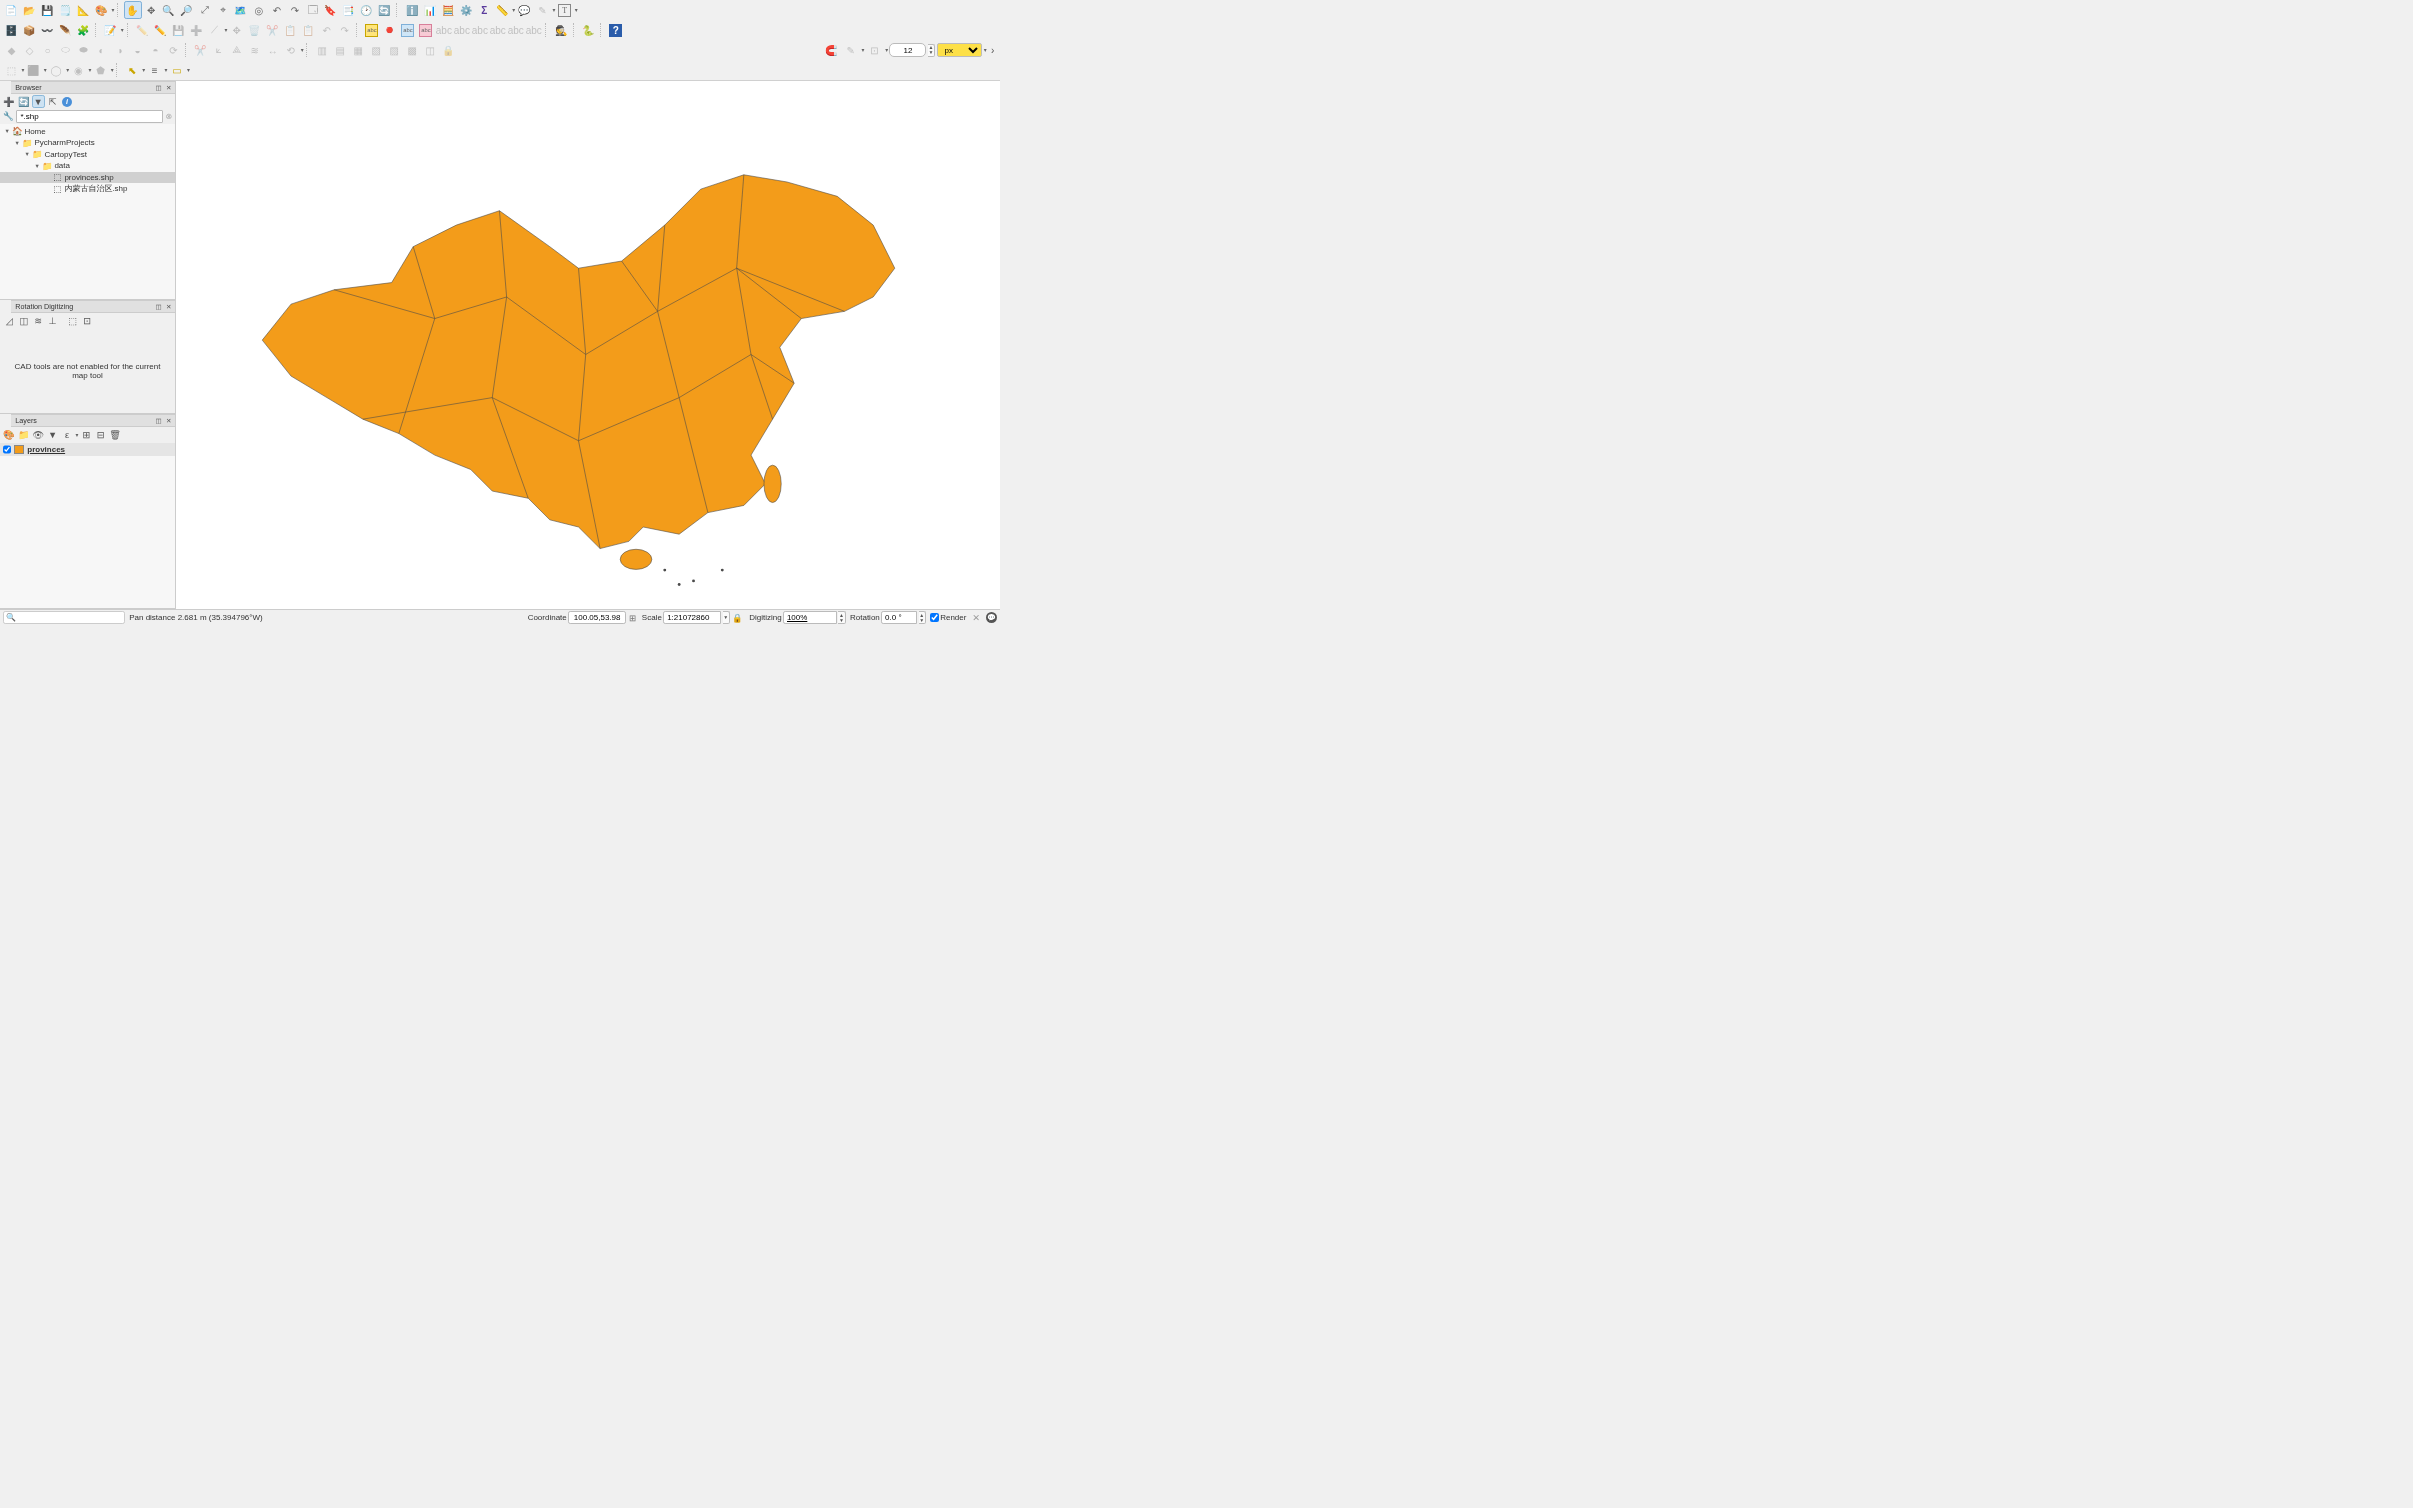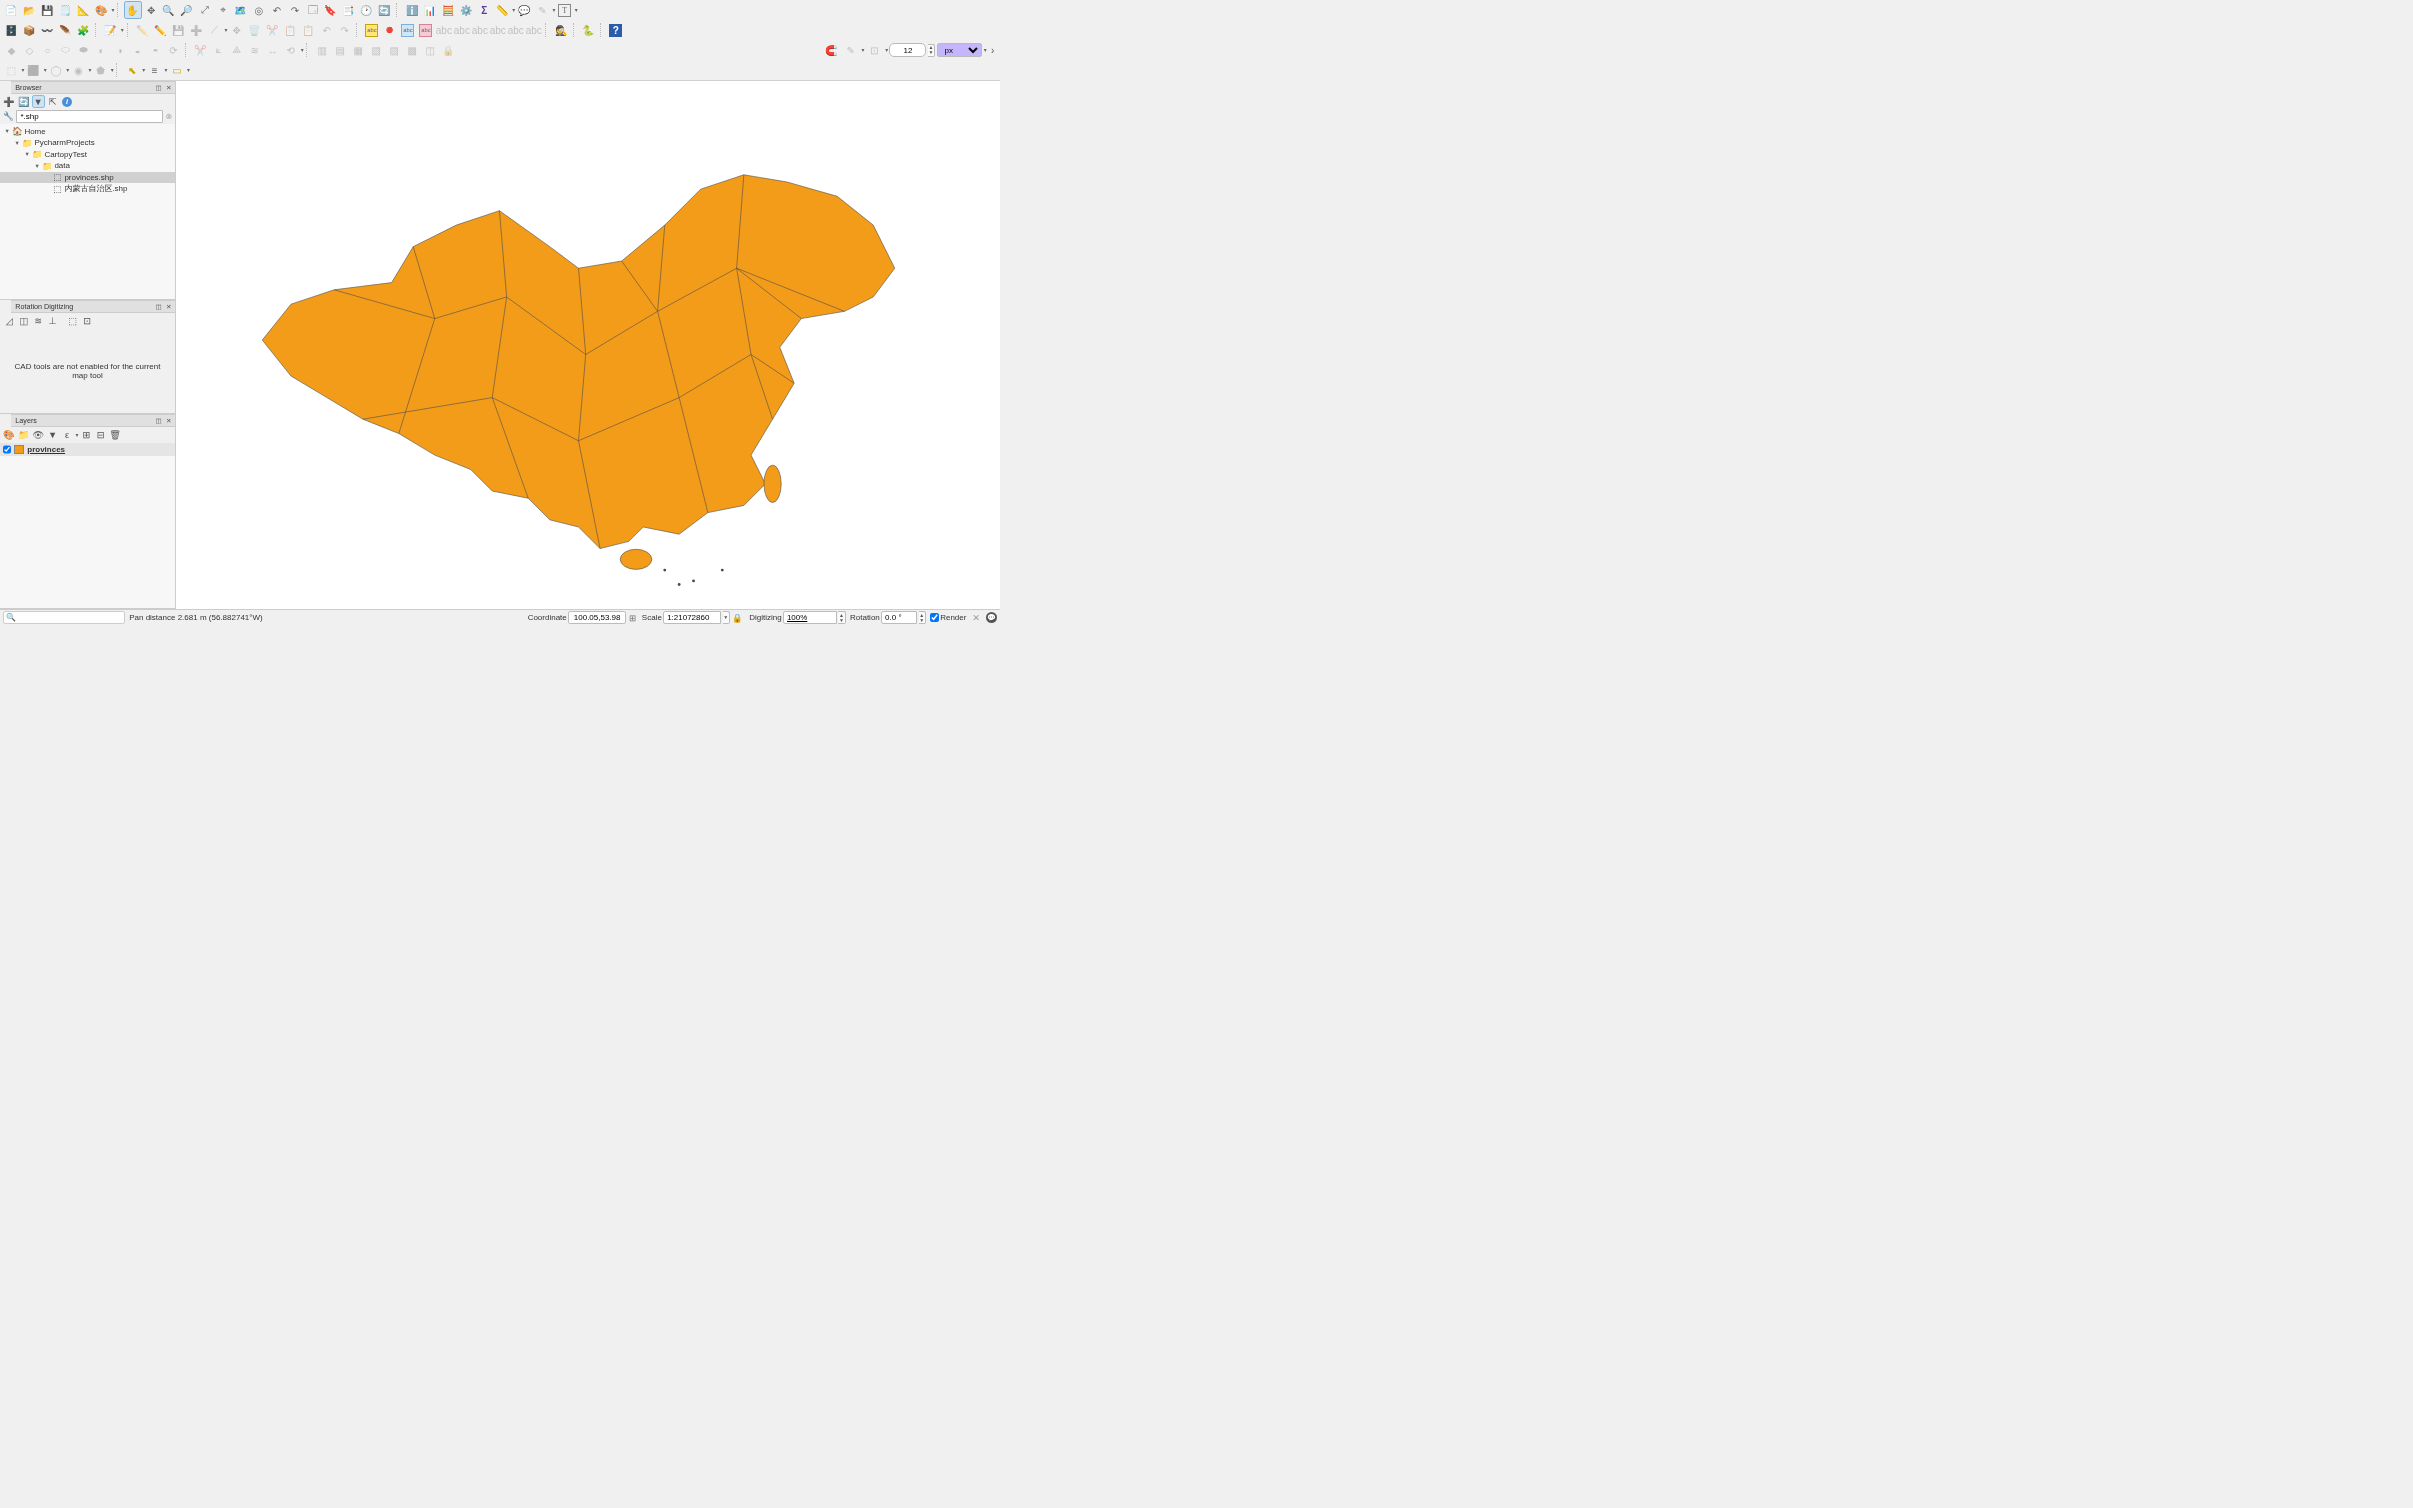--- a/index.html
+++ b/index.html
@@ -7,21 +7,21 @@
 
 
 .toolbars { background: #f0f0f0; border-bottom: 0.7px solid #d0d0d0; }
 .toolbar-row { display: flex; align-items: center; height: 20px; padding: 1.4px 2.9px; gap: 0.7px; flex-wrap: nowrap; }
 .tool-btn { width: 17.3px; height: 17.3px; display: flex; align-items: center; justify-content: center; border: 0.7px solid transparent; border-radius: 2.2px; cursor: pointer; font-size: 10px; color: #666; position: relative; }
 .tool-btn.active { background: #d0e4f5; border-color: #7fb0d8; }
 .tool-btn.disabled { opacity: 0.35; pointer-events: none; }
 .sep { width: 4.3px; height: 14.4px; border-left: 0.7px dotted #bbb; margin: 0 2.2px; }
 .dropdown-arrow { font-size: 5.8px; margin-left: 0.7px; color: #666; }
 .toolbar-input { height: 14.4px; font-size: 8px; padding: 0 2.9px; border: 0.7px solid #bbb; border-radius: 5px; background: #fff; text-align: center; }
-.toolbar-combo { height: 14.4px; font-size: 8px; border: 0.7px solid #bbb; border-radius: 2.2px; background: #c4b5fd; padding: 0 2.9px; }
+.toolbar-combo { height: 14.4px; font-size: 8px; border: 0.7px solid #bbb; border-radius: 2.2px; background: #fde047; padding: 0 2.9px; }
 .toolbar-right-group { margin-left: auto; display:flex; align-items:center; gap:1.4px; }
 .chevron-expand { font-size: 10px; color:#555; padding:0 2.9px; cursor:pointer;}
 
 
 .main { display: flex; height: calc(100% - 81px - 16px); }
 .left-panels { width: 176px; display: flex; flex-direction: column; background: #f0f0f0; border-right: 0.7px solid #ccc; }
 .panel { display: flex; flex-direction: column; border-bottom: 0.7px solid #ccc; }
 .panel-header { display: flex; align-items: center; height: 13px; background: #e0e0e0; border-top: 0.7px solid #ccc; border-bottom: 0.7px solid #ccc; padding: 0 1.4px 0 4.3px; font-size: 7.2px; color: #333; margin-left: 11px; }
 .panel-header .spacer { flex: 1; }
 .panel-header-btn { width: 10px; height: 10px; font-size: 6.5px; display:flex; align-items:center; justify-content:center; cursor:pointer; color:#555; }
@@ -553,21 +553,21 @@
       </g>
     </svg>
   </div>
 </div>
 
 <div class="statusbar">
   <div class="locator">
     <span style="color:#aaa;">🔍</span>
     <input placeholder="Type to locate (⌘K)" style="">
   </div>
-  <span class="status-msg">Pan distance 2.681 m (56.882741°W)</span>
+  <span class="status-msg">Pan distance 2.681 m (35.394796°W)</span>
   <span class="status-spacer"></span>
 
   <div class="status-group">
     <span>Coordinate</span>
     <input class="status-input" style="width: 58px; text-align: center;" value="100.05,53.98">
     <span class="extents-icon">⊞</span>
   </div>
 
   <div class="status-group">
     <span>Scale</span>

